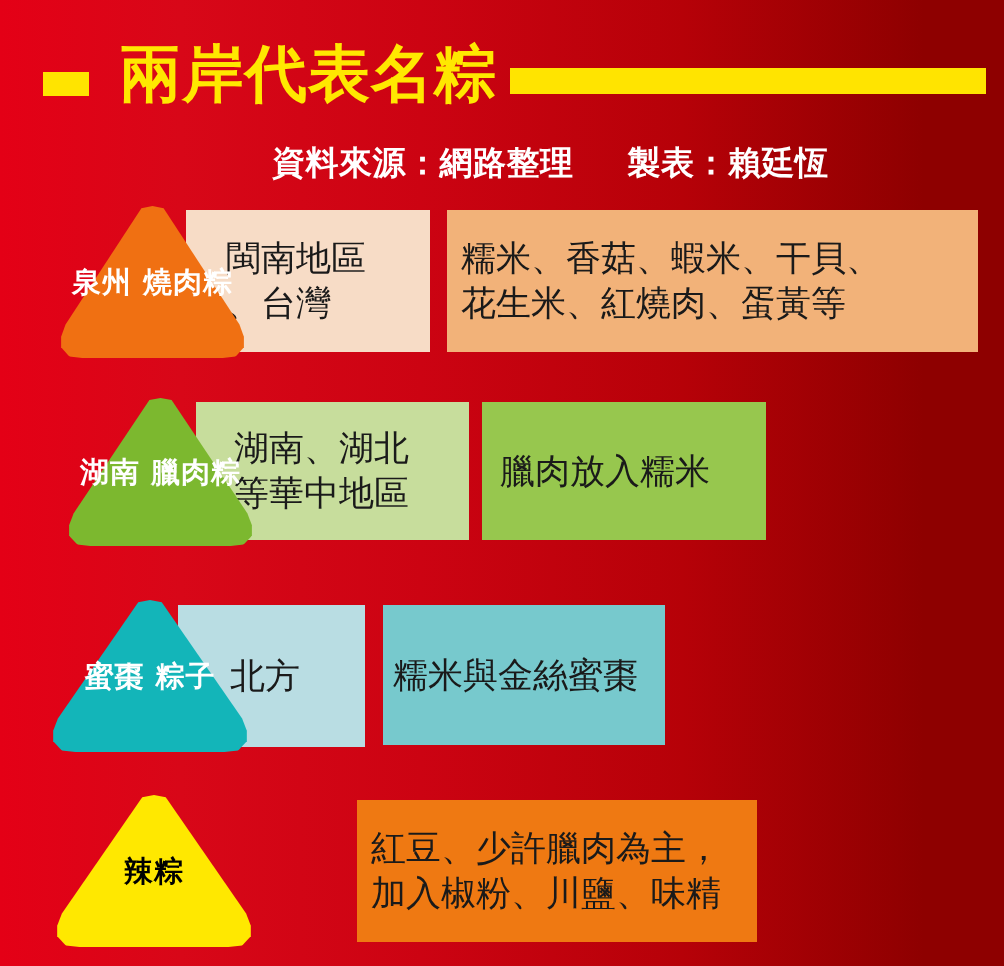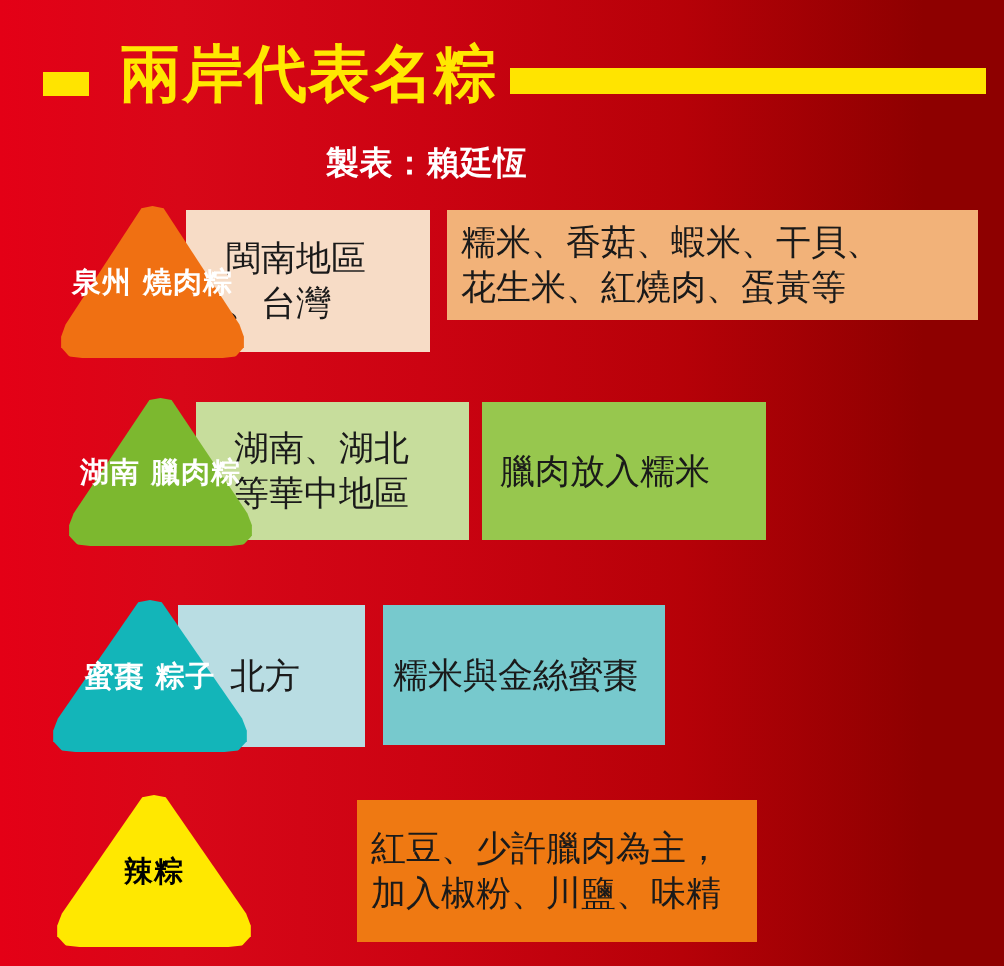--- a/index.html
+++ b/index.html
@@ -106,21 +106,21 @@
   }
   .cell-text {
     font-size: 35px;
     line-height: 45px;
     color: #1a1a1a;
     white-space: pre-line;
   }
   .r1-badge   { left: 60px;  top: 206px; width: 185px; height: 152px; }
   .r1-region  { left: 186px; top: 210px; width: 244px; height: 142px; background: #f7dcc6; }
   .r1-region .cell-text { padding-left: 40px; }
-  .r1-desc    { left: 447px; top: 210px; width: 531px; height: 110px; background: #f2b279; }
+  .r1-desc    { left: 447px; top: 210px; width: 531px; height: 142px; background: #f2b279; }
   .r1-desc .cell-text { padding-left: 14px; }
 
   
   .r2-badge   { left: 68px;  top: 398px; width: 185px; height: 148px; }
   .r2-region  { left: 196px; top: 402px; width: 273px; height: 138px; background: #c7dd9c; }
   .r2-region .cell-text { padding-left: 38px; }
   .r2-desc    { left: 482px; top: 402px; width: 284px; height: 138px; background: #97c74e; }
   .r2-desc .cell-text { padding-left: 18px; }
 
   
@@ -140,20 +140,21 @@
 </head>
 <body>
 
 <div id="infographic" style="background: linear-gradient(to right, rgb(228, 0, 22) 0%, rgb(216, 7, 24) 18%, rgb(204, 3, 18) 42%, rgb(182, 1, 8) 68%, rgb(142, 0, 0) 92%, rgb(142, 0, 0) 100%);">
 
   <div class="title-bullet" style="background: rgb(255, 228, 0);"></div>
   <div class="title-text">兩岸代表名粽</div>
   <div class="title-rule" style="background: rgb(255, 228, 0);"></div>
 
   <div class="subtitle-row">
+    <span class="subtitle-text">資料來源：網路整理</span>
     <span class="subtitle-gap"></span>
     <span class="subtitle-text">製表：賴廷恆</span>
   </div>
 
   <div class="badge r1-badge">
     <span class="badge-shape" style="background: rgb(240, 112, 18);"></span>
     <span class="badge-label" style="color: rgb(255, 255, 255);">泉州
 燒肉粽</span>
   </div>
   <div class="cell r1-region" style="background: rgb(247, 220, 198);">

